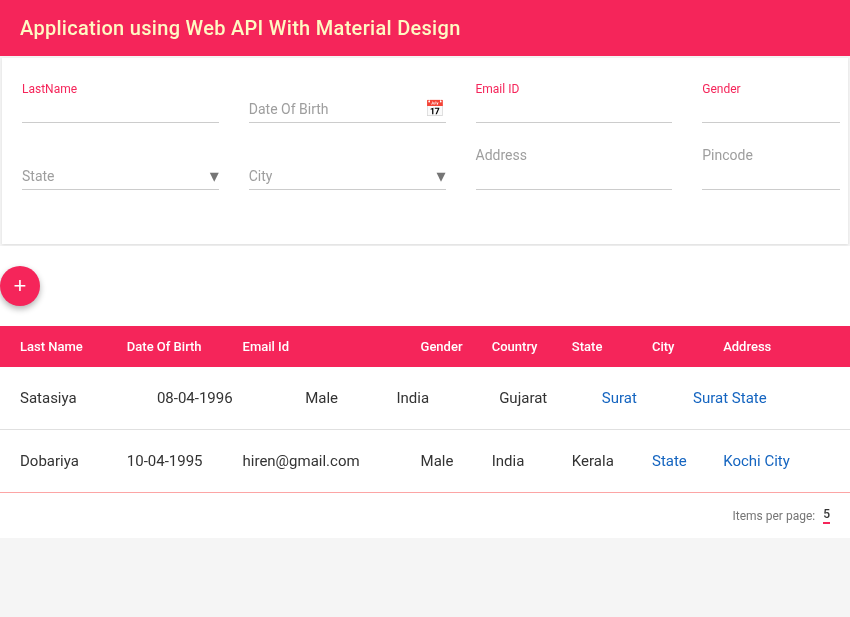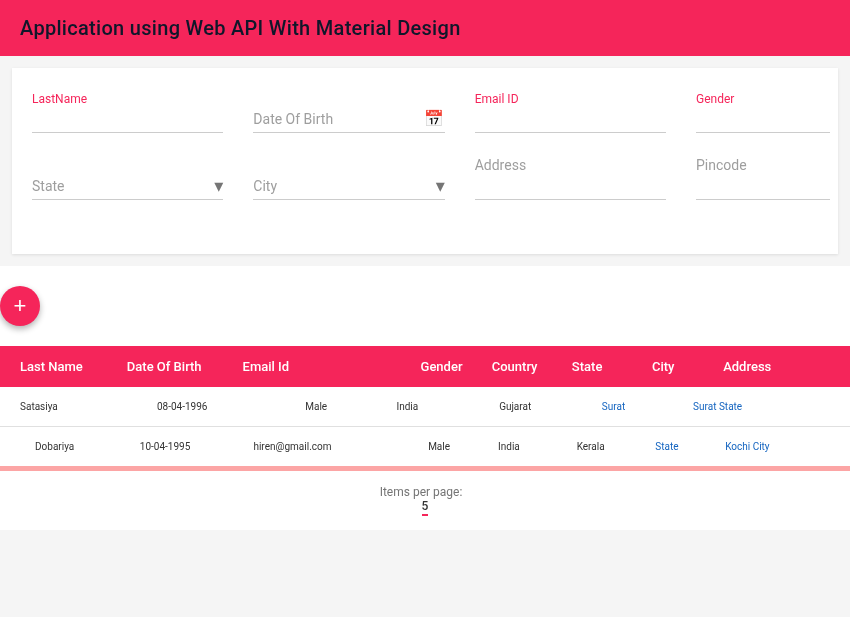--- a/index.html
+++ b/index.html
@@ -1,30 +1,30 @@
 <!DOCTYPE html>
 <html><head>
   <meta charset="utf-8">
   <style>
     * { box-sizing: border-box; margin: 0; padding: 0; }
     body { font-family: Roboto, Arial, sans-serif; background: #f5f5f5; font-size: 14px; }
 
     .app-header {
       background: #f5255a;
-      color: #0f172a;
+      color: #fef9c3;
       padding: 16px 20px;
       font-size: 20px;
       font-weight: 500;
       letter-spacing: 0.3px;
     }
 
     .form-area {
       background: white;
       padding: 24px 8px 30px 20px;
-      margin: 12px;
+      margin: 2px;
       box-shadow: 0 1px 3px rgba(0,0,0,0.1);
     }
 
     .form-row {
       display: flex;
       gap: 30px;
       margin-bottom: 24px;
       align-items: flex-end;
       overflow: hidden;
     }
@@ -132,46 +132,44 @@
     .table-col.dob { flex: 1.3; }
     .table-col.email { flex: 2; }
     .table-col.gender { flex: 0.8; }
     .table-col.country { flex: 0.9; }
     .table-col.state { flex: 0.9; }
     .table-col.city { flex: 0.8; }
     .table-col.address { flex: 1.2; }
 
     .table-row {
       display: flex;
-      padding: 14px 20px;
+      padding: 22px 20px;
       border-bottom: 1px solid #e0e0e0;
-      font-size: 10px;
+      font-size: 15px;
       color: #333;
     }
 
     .table-row:last-child {
       border-bottom: none;
-      margin-left: 15px;
     }
 
     .table-row .table-col.city,
     .table-row .table-col.address {
       color: #1565c0;
     }
 
     .pagination-area {
       display: flex;
       justify-content: flex-end;
       align-items: center;
       padding: 14px 20px;
       font-size: 12px;
       color: #757575;
       background: white;
-      border-top: 5px solid #fca5a5;
-      flex-direction: column;
+      border-top: 1px solid #fca5a5;
     }
 
     .pagination-area .items-label {
       margin-right: 8px;
     }
 
     .pagination-area .items-count {
       color: #333;
       font-weight: 500;
       border-bottom: 2px solid #f5255a;

